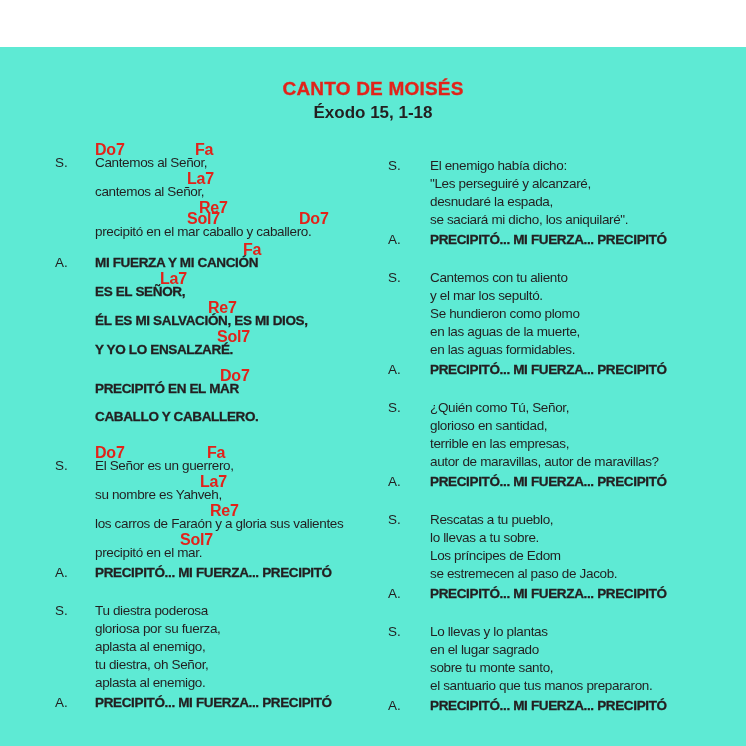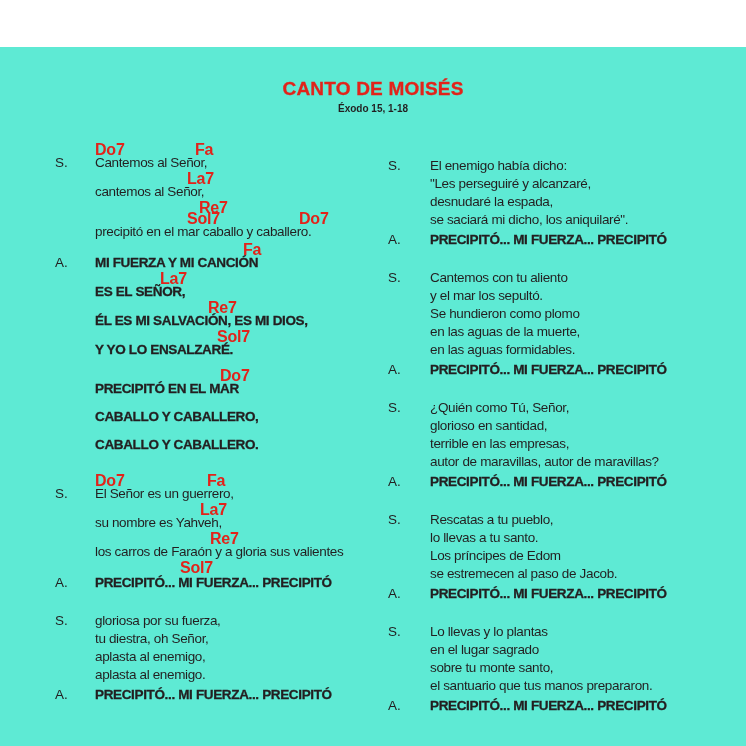--- a/index.html
+++ b/index.html
@@ -14,21 +14,21 @@
     background:#5eead4; overflow:hidden;margin-top:47px;
   }
   .title {
     position:absolute; top:31px; left:0; width:100%;
     text-align:center; font-size:19px; font-weight:bold;
     color:var(--accent, #e2231a); letter-spacing:0.2px;
     -webkit-text-stroke:0.3px;
   }
   .subtitle {
     position:absolute; top:56px; left:0; width:100%;
-    text-align:center; font-size:10px; font-weight:bold;
+    text-align:center; font-size:17px; font-weight:bold;
   }
   .col { position:absolute; }
   #col-left  { left:55px;  top:96px;  width:325px; }
   #col-right { left:388px; top:110px; width:352px; }
   .stanza { display:flex; align-items:flex-start; }
   .stanza.verse   { margin-bottom:2px; }
   .stanza.refrain { margin-bottom:20px; }
   .marker {
     flex:0 0 40px; width:40px;
     font-size:13.5px; line-height:18px; font-weight:normal;
@@ -115,23 +115,20 @@
             </div>
             <div class="lyric">Y YO LO ENSALZARÉ.</div>
           </div>
           <div class="line group-break">
             <div class="chords">
               <span class="chord" style="left: 125px;">Do7</span>
             </div>
             <div class="lyric">PRECIPITÓ EN EL MAR</div>
           </div>
           <div class="line group-break">
-            <div class="lyric">CABALLO Y CABALLERO,</div>
-          </div>
-          <div class="line group-break">
             <div class="lyric">CABALLO Y CABALLERO.</div>
           </div>
         </div>
       </div>
       <div class="stanza verse">
         <div class="marker chord-pad">S.</div>
         <div class="lines">
           <div class="line">
             <div class="chords">
               <span class="chord" style="left: 0px;">Do7</span>
@@ -148,42 +145,46 @@
           <div class="line">
             <div class="chords">
               <span class="chord" style="left: 115px;">Re7</span>
             </div>
             <div class="lyric">los carros de Faraón y a gloria sus valientes</div>
           </div>
           <div class="line">
             <div class="chords">
               <span class="chord" style="left: 85px;">Sol7</span>
             </div>
-          </div>
-        </div>
-      </div>
-      <div class="stanza refrain">
-        <div class="marker">A.</div>
-        <div class="lines">
-          <div class="line">
-            <div class="lyric">PRECIPITÓ... MI FUERZA... PRECIPITÓ</div>
-          </div>
-        </div>
-      </div>
-      <div class="stanza verse">
-        <div class="marker">S.</div>
-        <div class="lines">
+            <div class="lyric">precipitó en el mar.</div>
+          </div>
+        </div>
+      </div>
+      <div class="stanza refrain">
+        <div class="marker">A.</div>
+        <div class="lines">
+          <div class="line">
+            <div class="lyric">PRECIPITÓ... MI FUERZA... PRECIPITÓ</div>
+          </div>
+        </div>
+      </div>
+      <div class="stanza verse">
+        <div class="marker">S.</div>
+        <div class="lines">
+          <div class="line">
+            <div class="lyric">Tu diestra poderosa</div>
+          </div>
           <div class="line">
             <div class="lyric">gloriosa por su fuerza,</div>
           </div>
           <div class="line">
+            <div class="lyric">aplasta al enemigo,</div>
+          </div>
+          <div class="line">
             <div class="lyric">tu diestra, oh Señor,</div>
-          </div>
-          <div class="line">
-            <div class="lyric">aplasta al enemigo,</div>
           </div>
           <div class="line">
             <div class="lyric">aplasta al enemigo.</div>
           </div>
         </div>
       </div>
       <div class="stanza refrain">
         <div class="marker">A.</div>
         <div class="lines">
           <div class="line">
@@ -271,21 +272,21 @@
           </div>
         </div>
       </div>
       <div class="stanza verse">
         <div class="marker">S.</div>
         <div class="lines">
           <div class="line">
             <div class="lyric">Rescatas a tu pueblo,</div>
           </div>
           <div class="line">
-            <div class="lyric">lo llevas a tu santo.</div>
+            <div class="lyric">lo llevas a tu sobre.</div>
           </div>
           <div class="line">
             <div class="lyric">Los príncipes de Edom</div>
           </div>
           <div class="line">
             <div class="lyric">se estremecen al paso de Jacob.</div>
           </div>
         </div>
       </div>
       <div class="stanza refrain">

